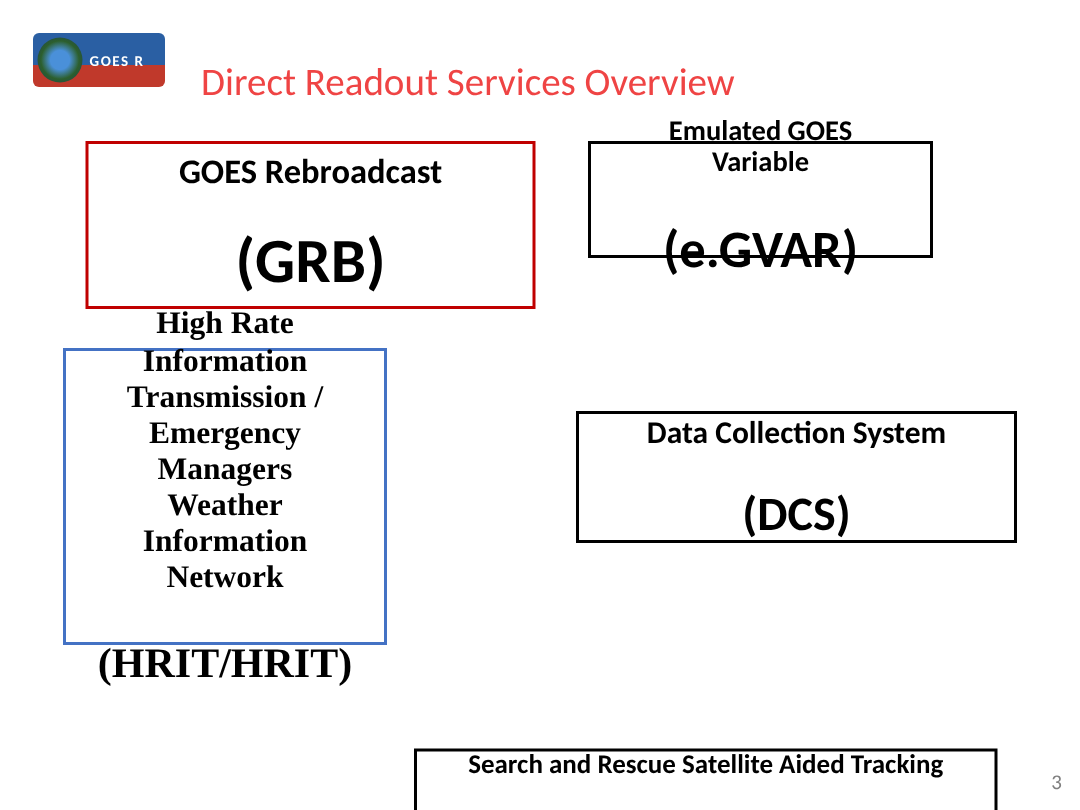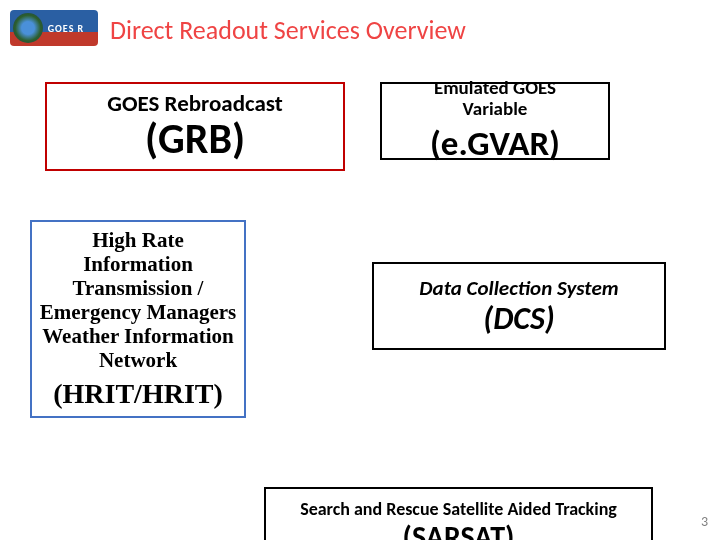--- a/index.html
+++ b/index.html
@@ -1,15 +1,15 @@
 <!DOCTYPE html>
 <html><head>
 <meta charset="utf-8">
 <style>
-  * { box-sizing: border-box; margin: 0; padding: 0; }
+  * { box-sizing: border-box; margin: 0; padding: 12px; }
   body {
     width: 720px;
     height: 540px;
     background: #fff;
     font-family: Calibri, Arial, sans-serif;
     position: relative;
     overflow: hidden;
   }
   .logo {
     position: absolute;
@@ -57,21 +57,21 @@
     display: flex;
     flex-direction: column;
     align-items: center;
     justify-content: center;
     padding: 4px;
   }
   .grb {
     left: 45px;
     top: 82px;
     width: 300px;
-    height: 89px;
+    height: 112px;
     border-color: #c00000;
   }
   .grb .label { font-size: 23px; font-weight: bold; }
   .grb .abbr { font-size: 42px; font-weight: bold; margin-top: -4px; }
   .egvar {
     left: 380px;
     top: 82px;
     width: 230px;
     height: 78px;
     border-color: #000;
@@ -87,21 +87,20 @@
     font-family: Liberation Serif, serif;
   }
   .hrit .label { font-size: 21px; font-weight: bold; line-height: 1.15; }
   .hrit .abbr { font-size: 28px; font-weight: bold; margin-top: 6px; }
   .dcs {
     left: 372px;
     top: 262px;
     width: 294px;
     height: 88px;
     border-color: #000;
-    font-style: italic;
   }
   .dcs .label { font-size: 21px; font-weight: bold; }
   .dcs .abbr { font-size: 32px; font-weight: bold; margin-top: -2px; }
   .sarsat {
     left: 264px;
     top: 444px;
     width: 389px;
     height: 78px;
     border-color: #000;
     margin-top: 43px;

